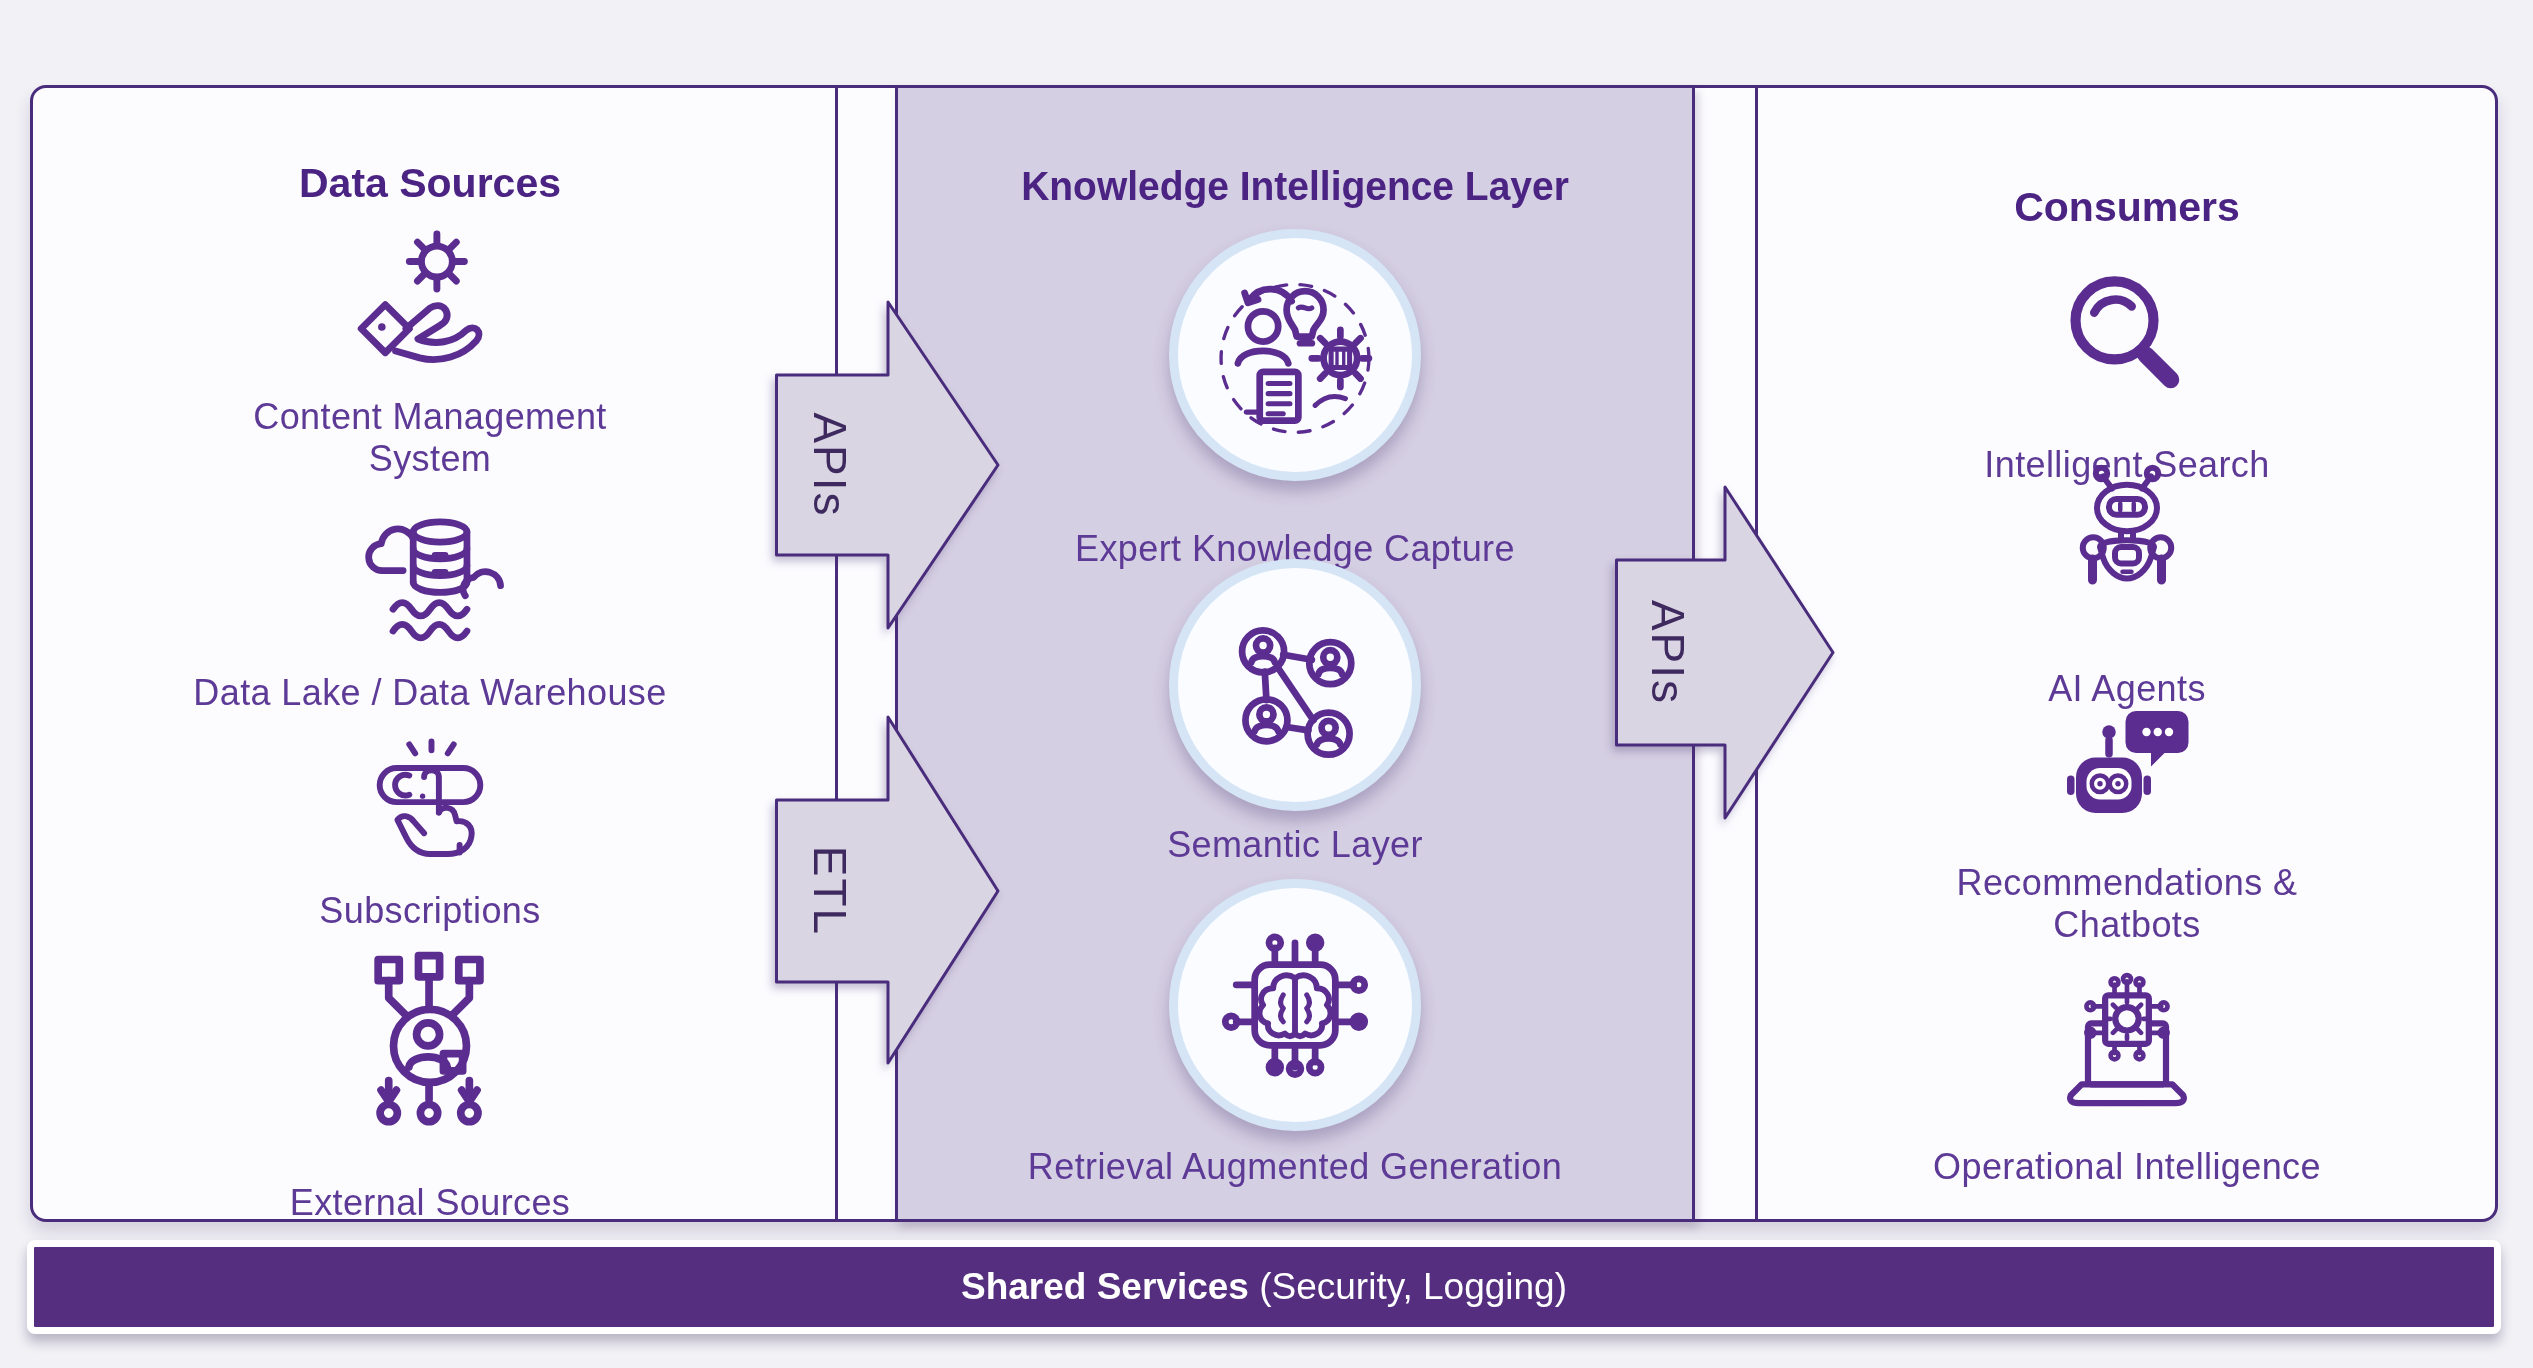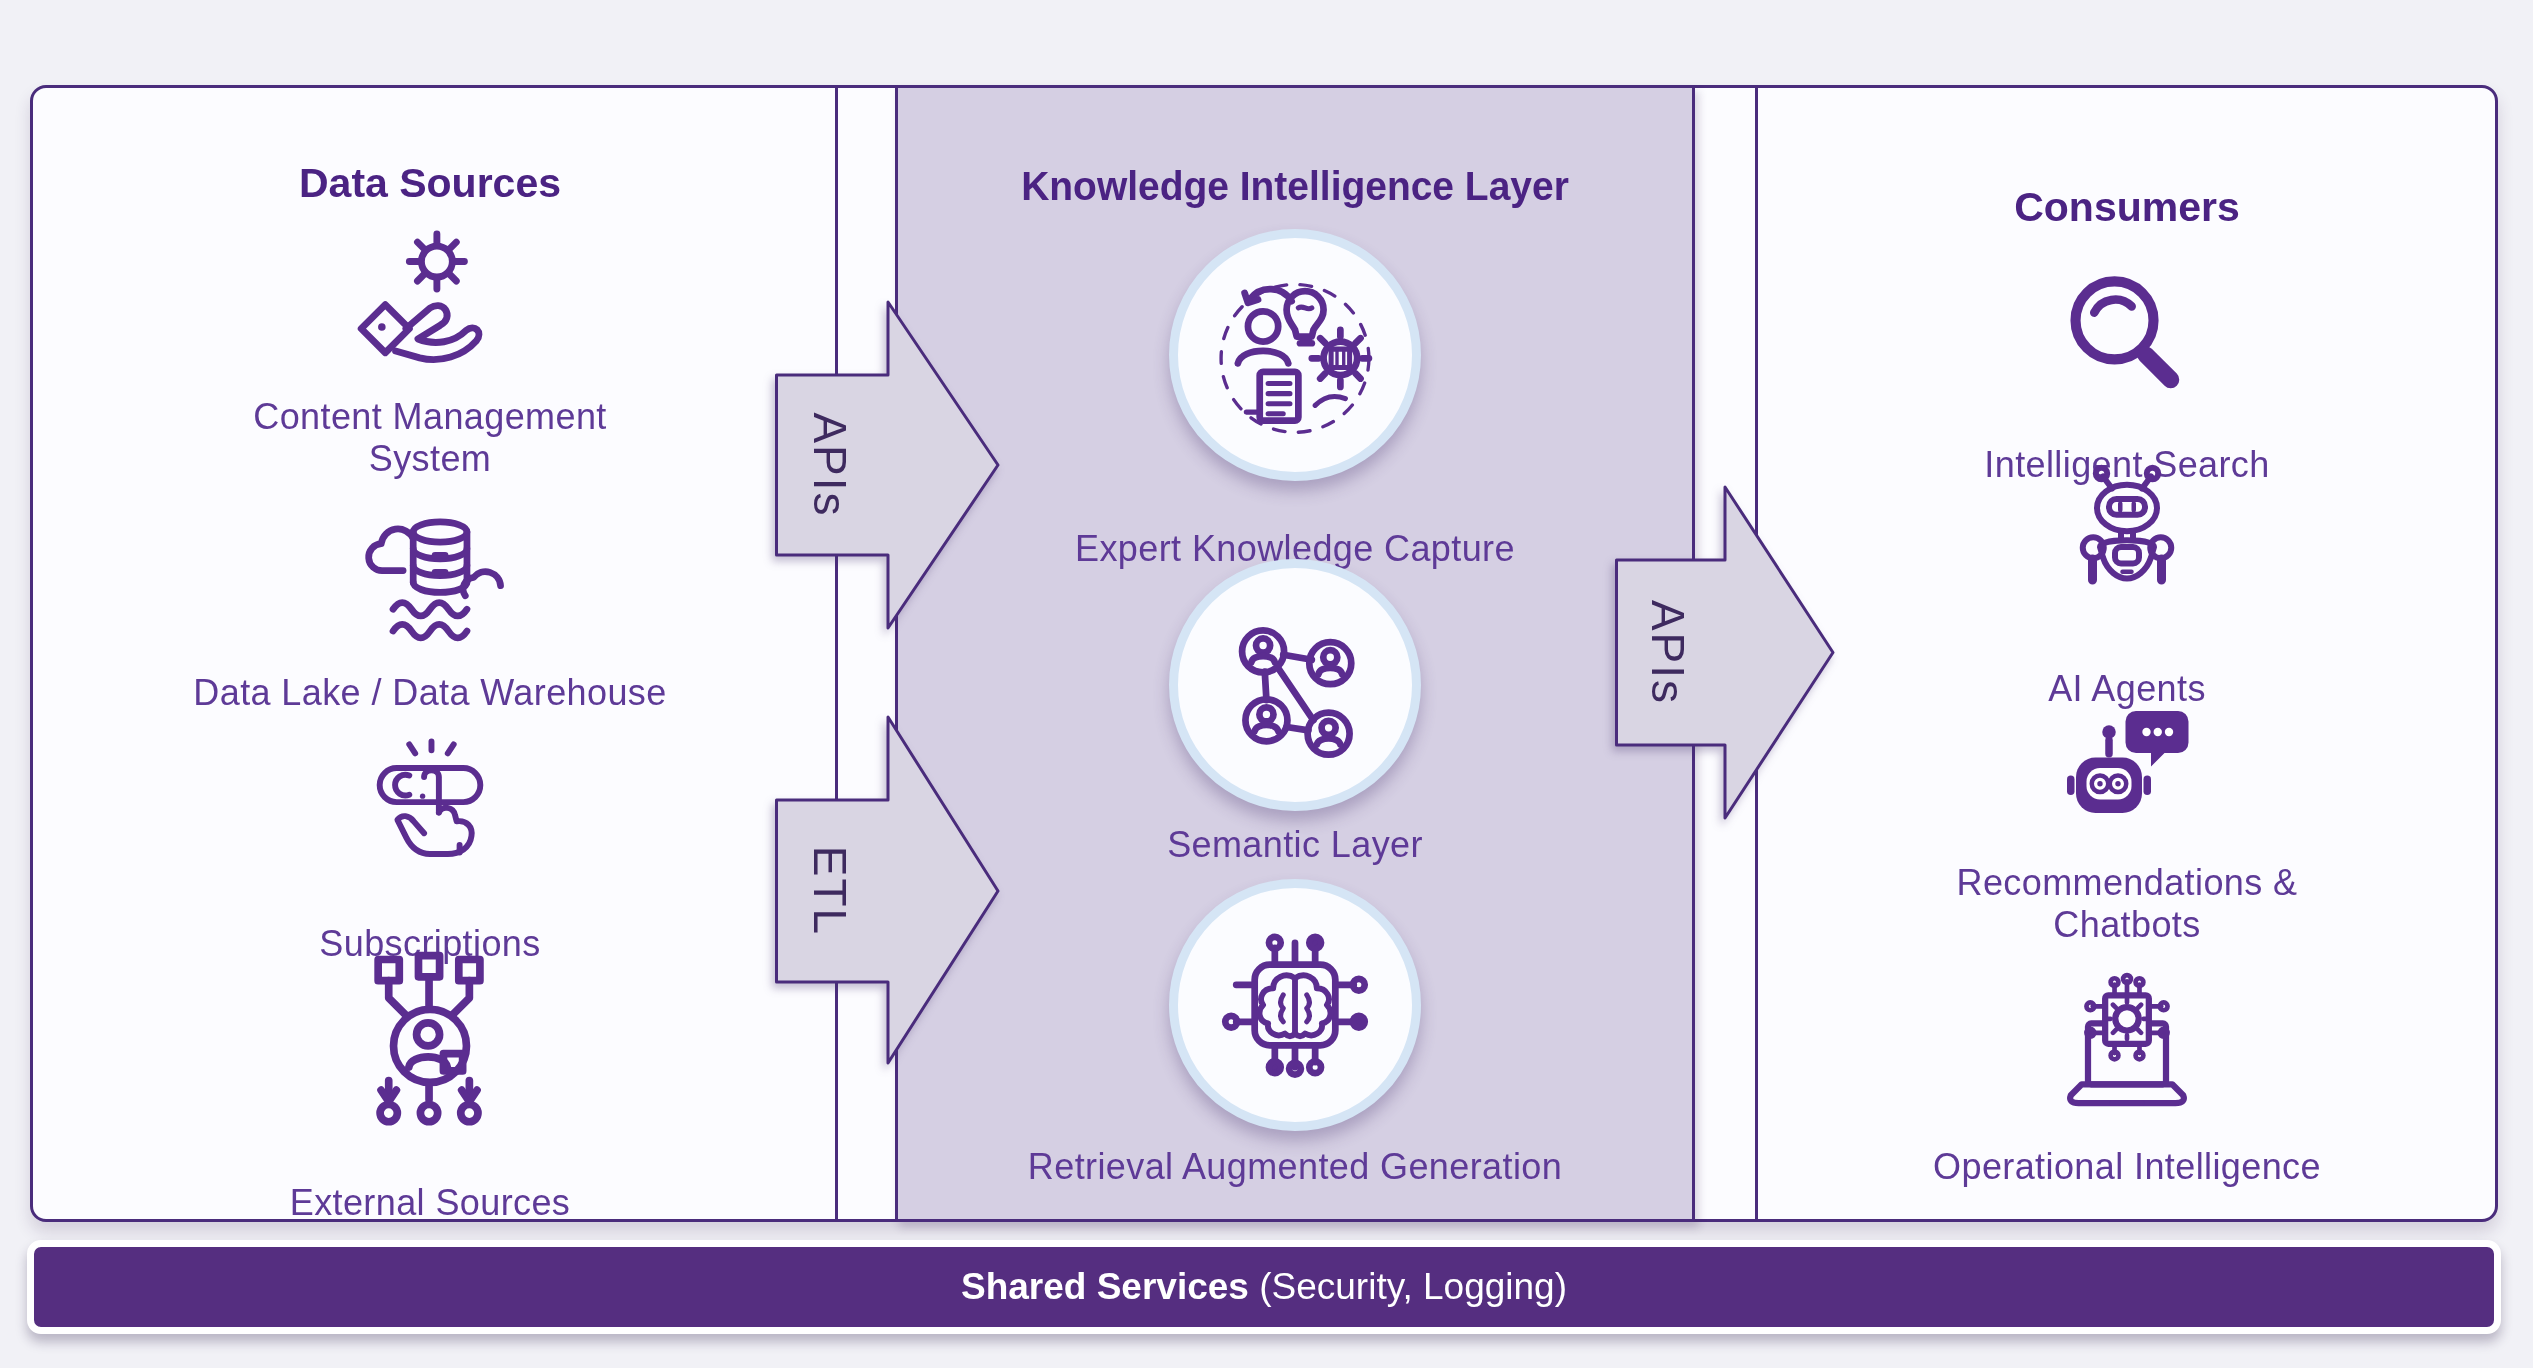--- a/index.html
+++ b/index.html
@@ -52,21 +52,21 @@
   
   .arrow{position:absolute;z-index:5;}
   .arrow svg{overflow:visible;filter:drop-shadow(-3px 5px 4px rgba(70,50,110,.30));}
   .arrow text{
     font-family:"Liberation Sans",sans-serif;font-size:46px;fill:#3e2a5f;
     letter-spacing:2px;
   }
   
   .shared-bar{
     position:absolute;left:27px;top:1240px;width:2474px;height:94px;z-index:6;
-    background:#552e80;border:7px solid #ffffff;border-radius:14px;box-sizing:border-box;
+    background:#552e80;border:7px solid #ffffff;border-radius:8px;box-sizing:border-box;
     display:flex;align-items:center;justify-content:center;
     box-shadow:0 8px 12px rgba(40,25,70,.28);color:#fff;font-size:37px;white-space:pre;
   }
   .shared-bar .b{font-weight:700;}
   .shared-bar .r{font-weight:400;}
 </style>
 </head>
 <body>
 
 <div id="canvas">
@@ -110,21 +110,21 @@
  <path d="M40 11l-4-6M51 9V3M62 11l4-6"></path>
  <rect x="16" y="21" width="68" height="23" rx="11.5"></rect>
  <path d="M36 26a7 7 0 1 0 0 13"></path>
  <circle cx="45" cy="40" r="1.8" fill="#5b2d90" stroke="none"></circle>
  <path d="M46 27c0-6 10-6 10 0v24"></path>
  <path d="M56 51c2-5 10-4 11 2l1 4c7-1 11 4 10 10-1 8-8 12-16 12h-12c-8 0-13-5-16-11l-6-12c3-4 8-3 11 1l7 8"></path>
  <path d="M70 73v5"></path>
 </svg>
         </span>
       </div>
-      <div class="item-label" style="left: 430px; top: 890px; width: 640px; margin-top: 33px;">Subscriptions</div>
+      <div class="item-label" style="left: 430px; top: 890px; width: 640px;">Subscriptions</div>
       <div class="icon-box" style="width: 192px; height: 192px; left: 430px; top: 948px;">
         <span style="display: flex; width: 100%; height: 100%;">
           <svg viewBox="0 0 100 100" fill="none" stroke="#5b2d90" stroke-width="4" stroke-linecap="round" stroke-linejoin="round">
  <rect x="23" y="6" width="11" height="11"></rect>
             <rect x="44" y="4" width="11" height="11"></rect>
             <rect x="65" y="6" width="11" height="11"></rect>
  <path d="M28.5 17v9l9 9M49.5 15v15M70.5 17v9l-9 9"></path>
  <circle cx="50" cy="51" r="19"></circle>
  <circle cx="49" cy="45" r="6"></circle>
  <path d="M39 62c1-7 19-7 20 0"></path>

